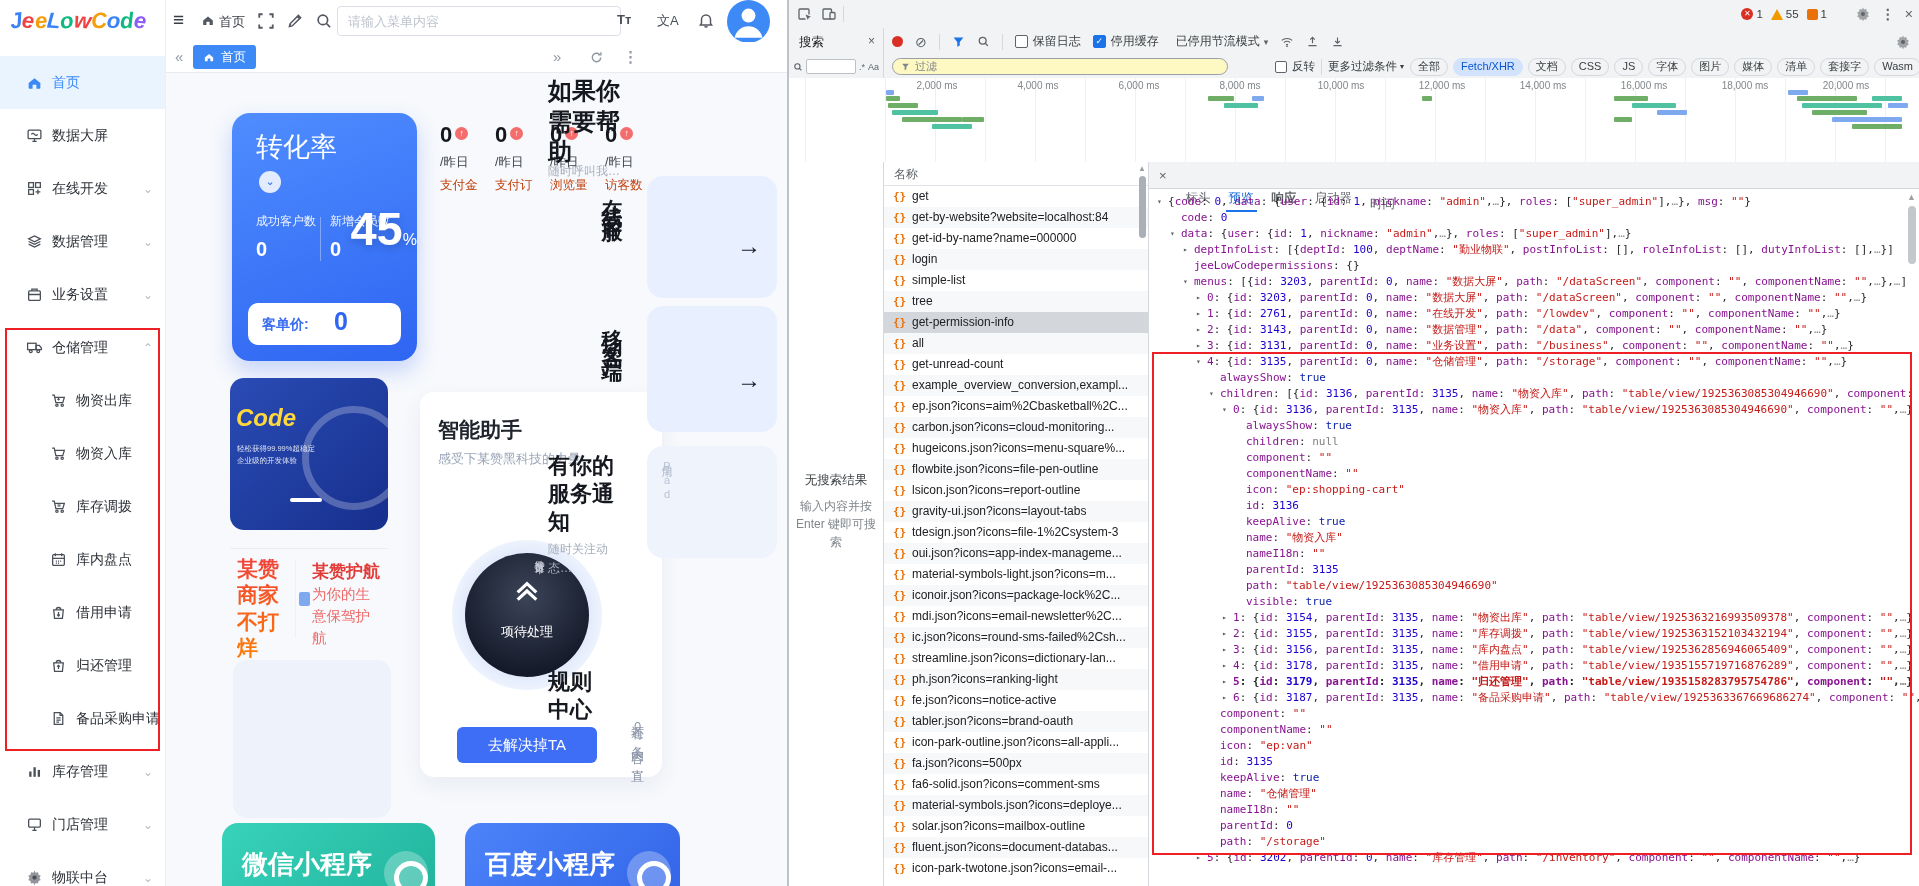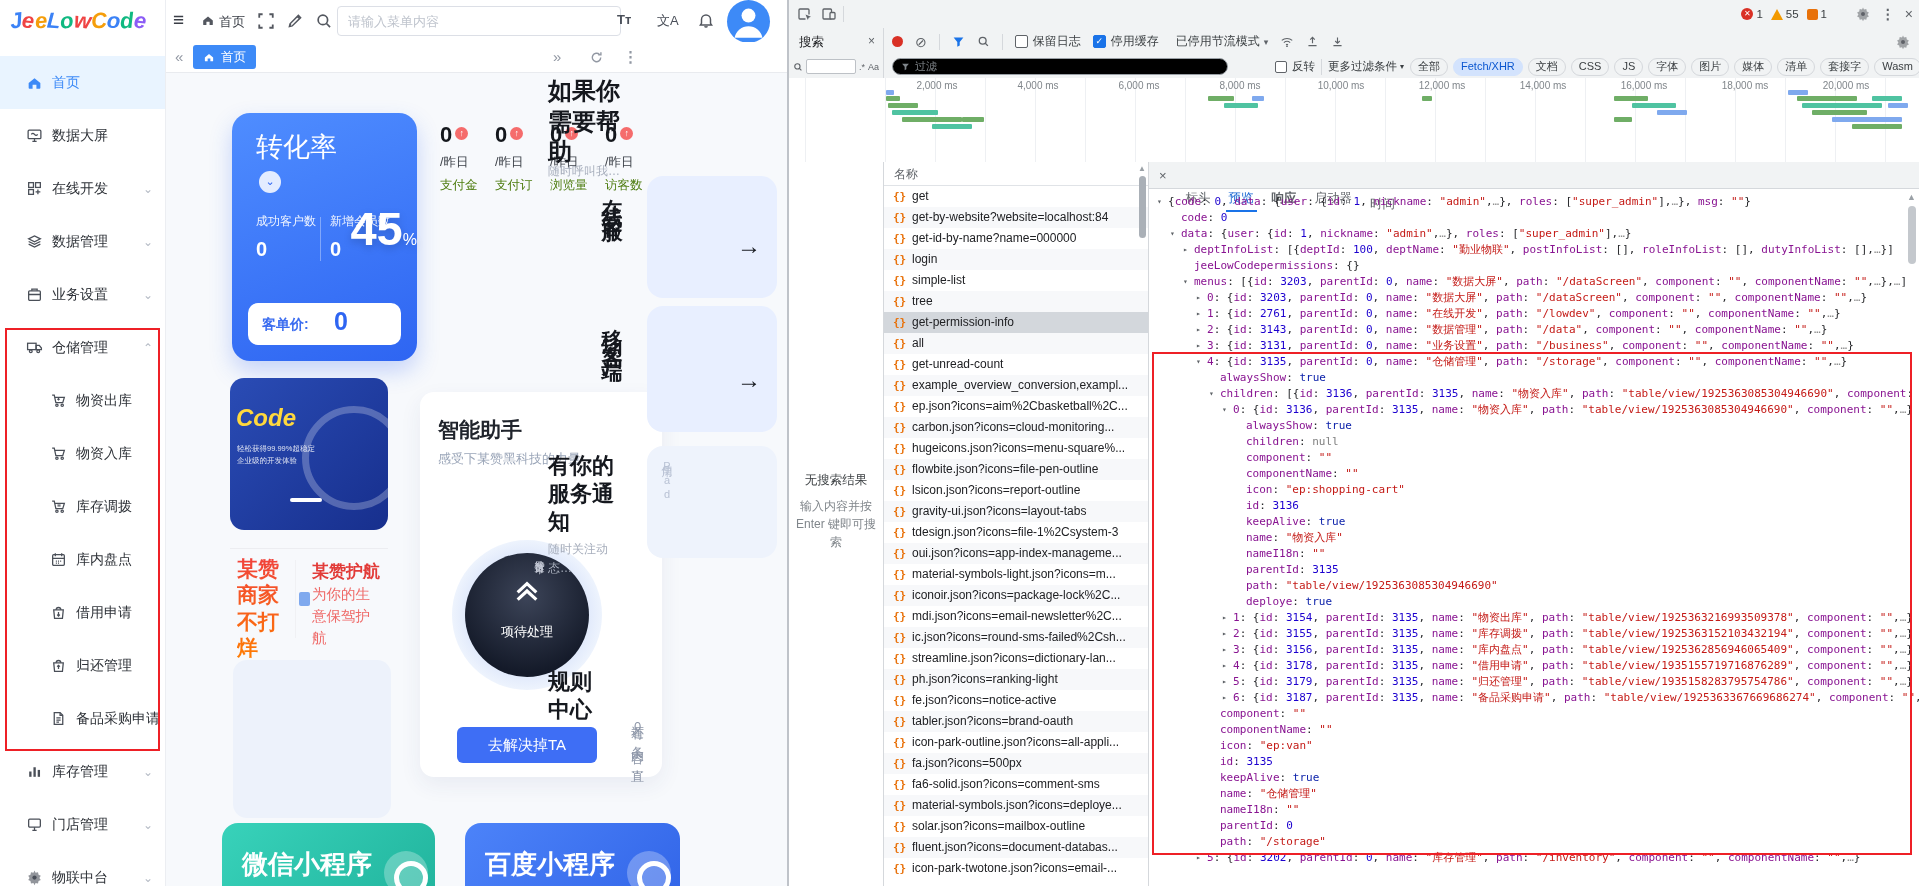--- a/index.html
+++ b/index.html
@@ -48,21 +48,21 @@
   #conv-div{position:absolute;left:88px;top:104px;width:1px;height:44px;background:rgba(255,255,255,.35);}
   #conv-inner{position:absolute;left:16px;top:190px;width:153px;height:42px;background:#fff;border-radius:10px;}
   #conv-inner .upl{position:absolute;left:14px;top:13px;color:#3a6cf0;font-size:14px;font-weight:bold;}
   #conv-inner .upv{position:absolute;left:86px;top:4px;color:#2e65f2;font-size:25px;font-weight:bold;}
   #stats{position:absolute;left:430px;top:122px;width:240px;height:78px;}
   .stat{position:absolute;top:0;width:52px;}
   .stat .sv{font-size:22px;font-weight:bold;color:#14171c;display:inline-block;}
   .stat .sb{display:inline-block;width:13px;height:13px;border-radius:50%;background:#f56c6c;color:#fff;font-size:9px;
       text-align:center;line-height:13px;vertical-align:6px;margin-left:3px;}
   .stat .sp{font-size:12.5px;color:#3c4048;margin-top:6px;}
-  .stat .sl{font-size:12.5px;color:#4d7c0f;margin-top:6px;width:44px;white-space:nowrap;overflow:hidden;}
+  .stat .sl{font-size:12.5px;color:#c2410c;margin-top:6px;width:44px;white-space:nowrap;overflow:hidden;}
   #code-card{left:230px;top:378px;width:158px;height:152px;background:linear-gradient(135deg,#2a4cb5,#172f8d);overflow:hidden;}
   #code-brand{position:absolute;left:6px;top:26px;color:#ffd83d;font-size:24px;font-weight:900;font-style:italic;}
   .code-line{position:absolute;left:7px;color:rgba(255,255,255,.85);font-size:7.5px;}
   #code-dash{position:absolute;left:60px;top:120px;width:32px;height:4px;background:#fff;border-radius:2px;}
   #code-deco{position:absolute;right:-18px;top:28px;width:90px;height:90px;border-radius:50%;border:7px solid rgba(255,255,255,.25);}
   #promo-divider{position:absolute;left:230px;top:548px;width:158px;height:1px;background:#ecedf1;}
   #promo-left{position:absolute;left:237px;top:556px;width:48px;font-size:21px;font-weight:900;line-height:1.25;
       background:linear-gradient(180deg,#f0413c,#ff7d00);-webkit-background-clip:text;background-clip:text;color:transparent;}
   #promo-vdiv{position:absolute;left:295px;top:560px;width:1px;height:78px;background:#f0f1f4;}
   #promo-right-title{position:absolute;left:312px;top:560px;font-size:17px;font-weight:900;color:#e23c39;}
@@ -121,21 +121,21 @@
   #rec-dot{width:11px;height:11px;border-radius:50%;background:#d93025;}
   .dcb{width:11px;height:11px;border:1px solid #5f6368;border-radius:2px;background:#fff;flex:none;}
   .dcb.on{background:#1a73e8;border-color:#1a73e8;color:#fff;font-size:9px;line-height:11px;text-align:center;}
   .dcb.on::after{content:"✓";}
   .r2lbl{font-size:12px;color:#3c4043;margin-left:5px;white-space:nowrap;}
   #dt-row3{position:absolute;left:0;top:55px;right:0;height:23px;background:#f1f3f4;border-bottom:1px solid #d5d8dc;}
   #srch-ctl{position:absolute;left:0;top:0;width:95px;height:23px;border-right:1px solid #d5d8dc;box-sizing:border-box;
       display:flex;align-items:center;gap:3px;padding:0 4px;}
   #srch-ctl .mini{flex:1;height:13px;border:1px solid #bdc1c6;border-radius:2px;background:#fff;}
   #srch-ctl .tg{font-size:9px;color:#5f6368;}
-  #flt-input{position:absolute;left:103px;top:3px;width:318px;height:15px;border:1px solid #9aa0a6;border-radius:9px;background:#000000;
+  #flt-input{position:absolute;left:103px;top:3px;width:318px;height:15px;border:1px solid #9aa0a6;border-radius:9px;background:#fef9c3;
       font-size:11px;color:#80868b;display:flex;align-items:center;padding:0 8px;gap:5px;}
   #flt-right{position:absolute;left:486px;top:0;height:23px;display:flex;align-items:center;gap:6px;}
   .pill{height:16px;border:1px solid #d5d8dc;border-radius:9px;padding:0 7px;font-size:11px;color:#3c4043;line-height:15px;white-space:nowrap;}
   .pill.sel{background:#d3e3fd;border-color:#d3e3fd;color:#0b57d0;}
   .f12{font-size:12px;color:#3c4043;white-space:nowrap;}
   #dt-overview{position:absolute;left:0;top:78px;right:0;height:84px;background:#fff;border-bottom:1px solid #cdd1d6;overflow:hidden;
       background-image:repeating-linear-gradient(to right,transparent 0,transparent 49px,#eef0f3 49px,#eef0f3 50px);background-position:47px 0;}
   .tick{position:absolute;top:2px;transform:translateX(-50%);font-size:10px;color:#80868b;white-space:nowrap;}
   .wbar{position:absolute;height:5px;border-radius:1px;}
   #dt-main{position:absolute;left:0;top:162px;right:0;bottom:0;}
@@ -952,35 +952,35 @@
             <div class="jline" style="padding-left: 86px;">
               <span class="jarr"></span><span><span class="jk">nameI18n</span><span class="jp">: </span><span class="js">""</span></span>
             </div>
             <div class="jline" style="padding-left: 86px;">
               <span class="jarr"></span><span><span class="jk">parentId</span><span class="jp">: </span><span class="jn">3135</span></span>
             </div>
             <div class="jline" style="padding-left: 86px;">
               <span class="jarr"></span><span><span class="jk">path</span><span class="jp">: </span><span class="js">"table/view/1925363085304946690"</span></span>
             </div>
             <div class="jline" style="padding-left: 86px;">
-              <span class="jarr"></span><span><span class="jk">deploye</span><span class="jp">: </span><span class="jb">true</span></span>
+              <span class="jarr"></span><span><span class="jk">visible</span><span class="jp">: </span><span class="jb">true</span></span>
             </div>
             <div class="jline" style="padding-left: 73px;">
               <span class="jarr">▸</span><span><span class="jk">1</span><span class="jp">: {</span><span class="jk">id</span><span class="jp">: </span><span class="jn">3154</span><span class="jp">, </span><span class="jk">parentId</span><span class="jp">: </span><span class="jn">3135</span><span class="jp">, </span><span class="jk">name</span><span class="jp">: </span><span class="js">"物资出库"</span><span class="jp">, </span><span class="jk">path</span><span class="jp">: </span><span class="js">"table/view/1925363216993509378"</span><span class="jp">, </span><span class="jk">component</span><span class="jp">: </span><span class="js">""</span><span class="jp">,</span><span class="je">…</span><span class="jp">}</span></span>
             </div>
             <div class="jline" style="padding-left: 73px;">
               <span class="jarr">▸</span><span><span class="jk">2</span><span class="jp">: {</span><span class="jk">id</span><span class="jp">: </span><span class="jn">3155</span><span class="jp">, </span><span class="jk">parentId</span><span class="jp">: </span><span class="jn">3135</span><span class="jp">, </span><span class="jk">name</span><span class="jp">: </span><span class="js">"库存调拨"</span><span class="jp">, </span><span class="jk">path</span><span class="jp">: </span><span class="js">"table/view/1925363152103432194"</span><span class="jp">, </span><span class="jk">component</span><span class="jp">: </span><span class="js">""</span><span class="jp">,</span><span class="je">…</span><span class="jp">}</span></span>
             </div>
             <div class="jline" style="padding-left: 73px;">
               <span class="jarr">▸</span><span><span class="jk">3</span><span class="jp">: {</span><span class="jk">id</span><span class="jp">: </span><span class="jn">3156</span><span class="jp">, </span><span class="jk">parentId</span><span class="jp">: </span><span class="jn">3135</span><span class="jp">, </span><span class="jk">name</span><span class="jp">: </span><span class="js">"库内盘点"</span><span class="jp">, </span><span class="jk">path</span><span class="jp">: </span><span class="js">"table/view/1925362856946065409"</span><span class="jp">, </span><span class="jk">component</span><span class="jp">: </span><span class="js">""</span><span class="jp">,</span><span class="je">…</span><span class="jp">}</span></span>
             </div>
             <div class="jline" style="padding-left: 73px;">
               <span class="jarr">▸</span><span><span class="jk">4</span><span class="jp">: {</span><span class="jk">id</span><span class="jp">: </span><span class="jn">3178</span><span class="jp">, </span><span class="jk">parentId</span><span class="jp">: </span><span class="jn">3135</span><span class="jp">, </span><span class="jk">name</span><span class="jp">: </span><span class="js">"借用申请"</span><span class="jp">, </span><span class="jk">path</span><span class="jp">: </span><span class="js">"table/view/1935155719716876289"</span><span class="jp">, </span><span class="jk">component</span><span class="jp">: </span><span class="js">""</span><span class="jp">,</span><span class="je">…</span><span class="jp">}</span></span>
             </div>
-            <div class="jline" style="padding-left: 73px;">
+            <div class="jline" style="padding-left: 73px; font-weight: bold;">
               <span class="jarr">▸</span><span><span class="jk">5</span><span class="jp">: {</span><span class="jk">id</span><span class="jp">: </span><span class="jn">3179</span><span class="jp">, </span><span class="jk">parentId</span><span class="jp">: </span><span class="jn">3135</span><span class="jp">, </span><span class="jk">name</span><span class="jp">: </span><span class="js">"归还管理"</span><span class="jp">, </span><span class="jk">path</span><span class="jp">: </span><span class="js">"table/view/1935158283795754786"</span><span class="jp">, </span><span class="jk">component</span><span class="jp">: </span><span class="js">""</span><span class="jp">,</span><span class="je">…</span><span class="jp">}</span></span>
             </div>
             <div class="jline" style="padding-left: 73px;">
               <span class="jarr">▸</span><span><span class="jk">6</span><span class="jp">: {</span><span class="jk">id</span><span class="jp">: </span><span class="jn">3187</span><span class="jp">, </span><span class="jk">parentId</span><span class="jp">: </span><span class="jn">3135</span><span class="jp">, </span><span class="jk">name</span><span class="jp">: </span><span class="js">"备品采购申请"</span><span class="jp">, </span><span class="jk">path</span><span class="jp">: </span><span class="js">"table/view/1925363367669686274"</span><span class="jp">, </span><span class="jk">component</span><span class="jp">: </span><span class="js">""</span><span class="jp">,</span></span>
             </div>
             <div class="jline" style="padding-left: 60px;">
               <span class="jarr"></span><span><span class="jk">component</span><span class="jp">: </span><span class="js">""</span></span>
             </div>
             <div class="jline" style="padding-left: 60px;">
               <span class="jarr"></span><span><span class="jk">componentName</span><span class="jp">: </span><span class="js">""</span></span>

